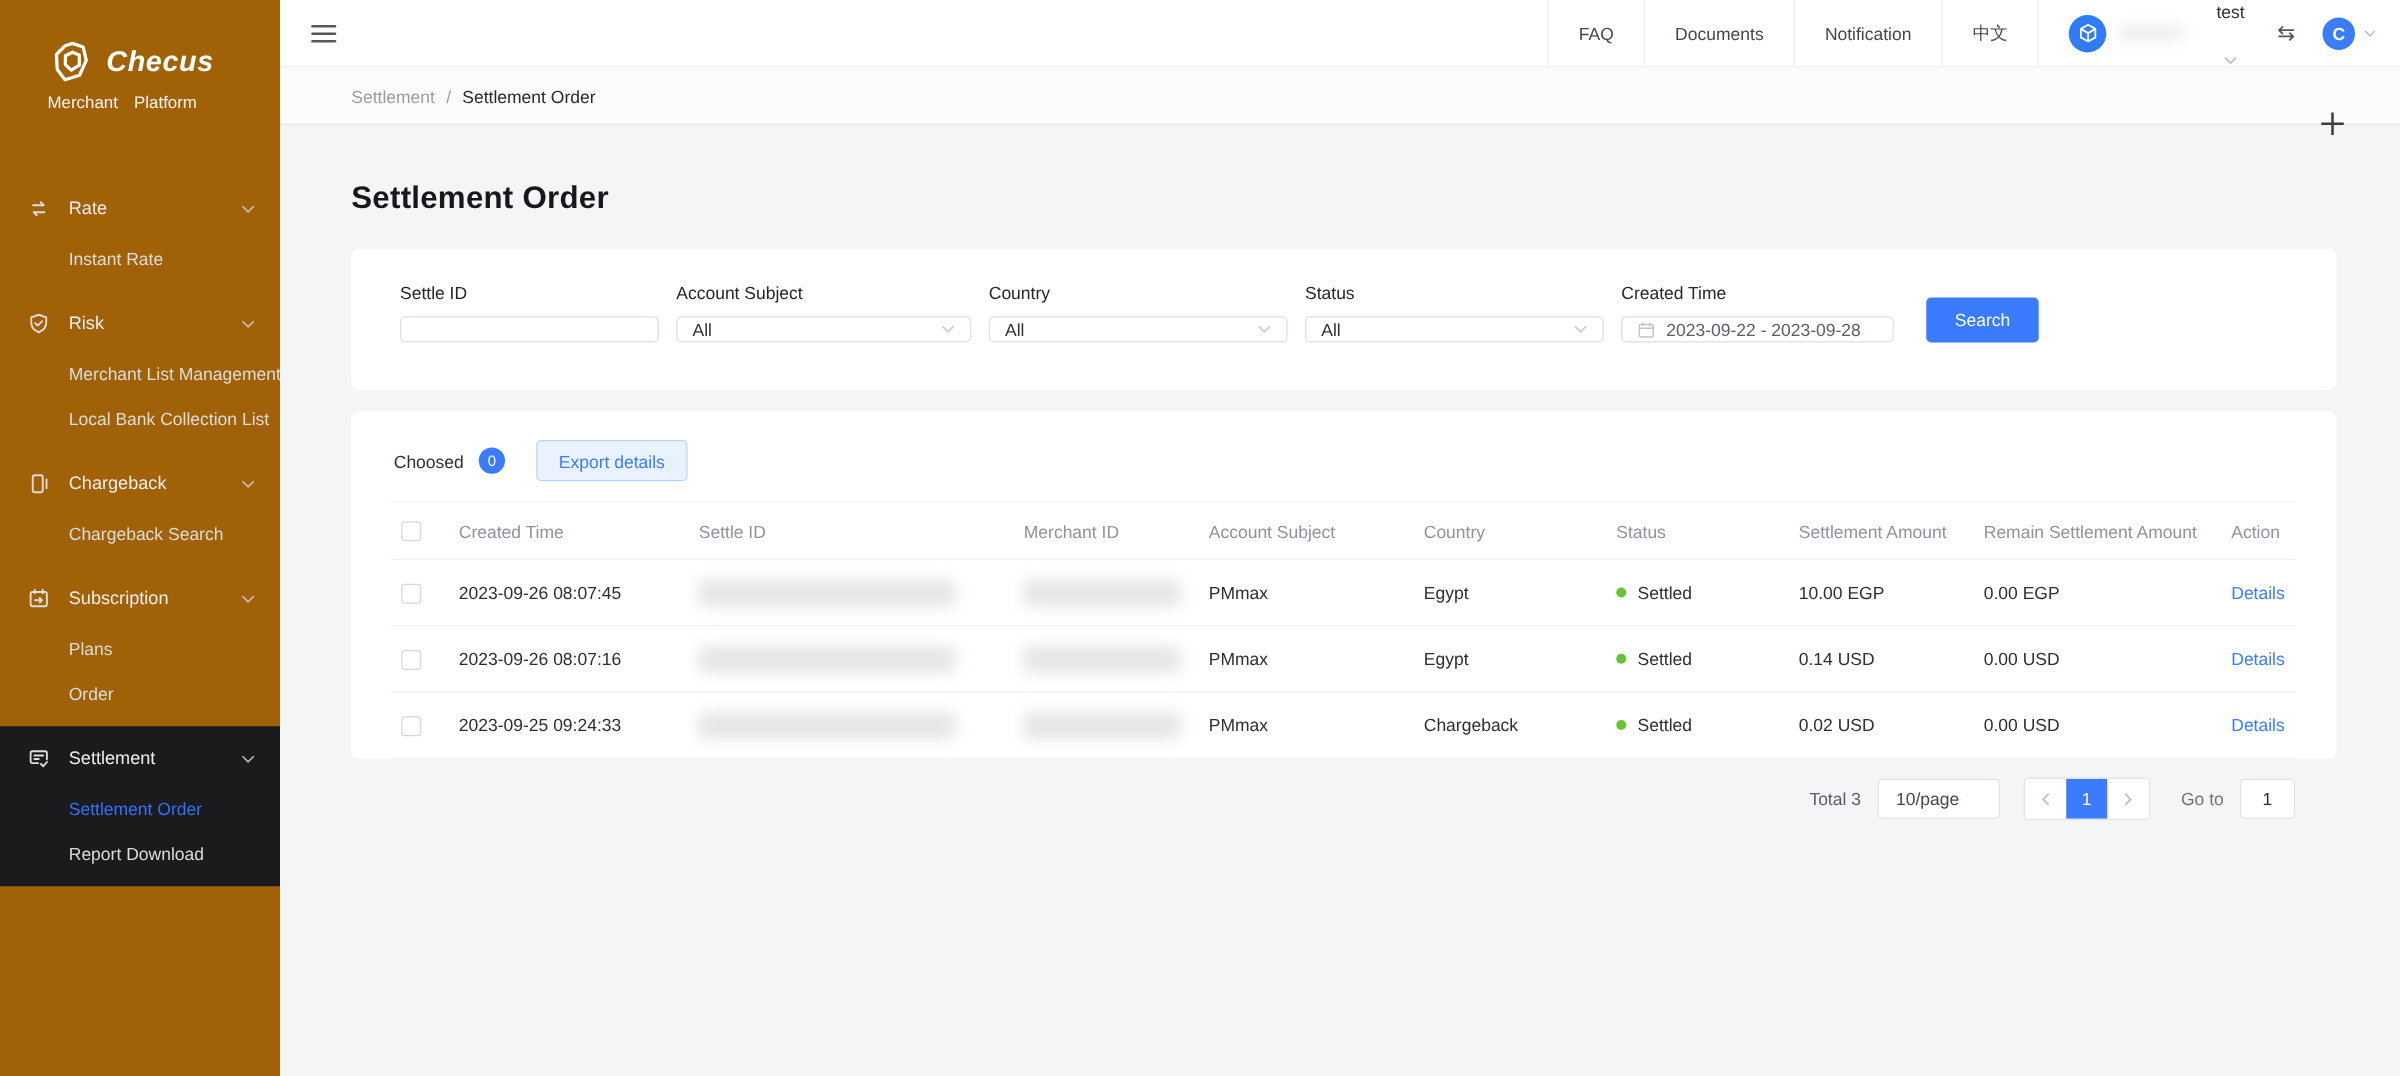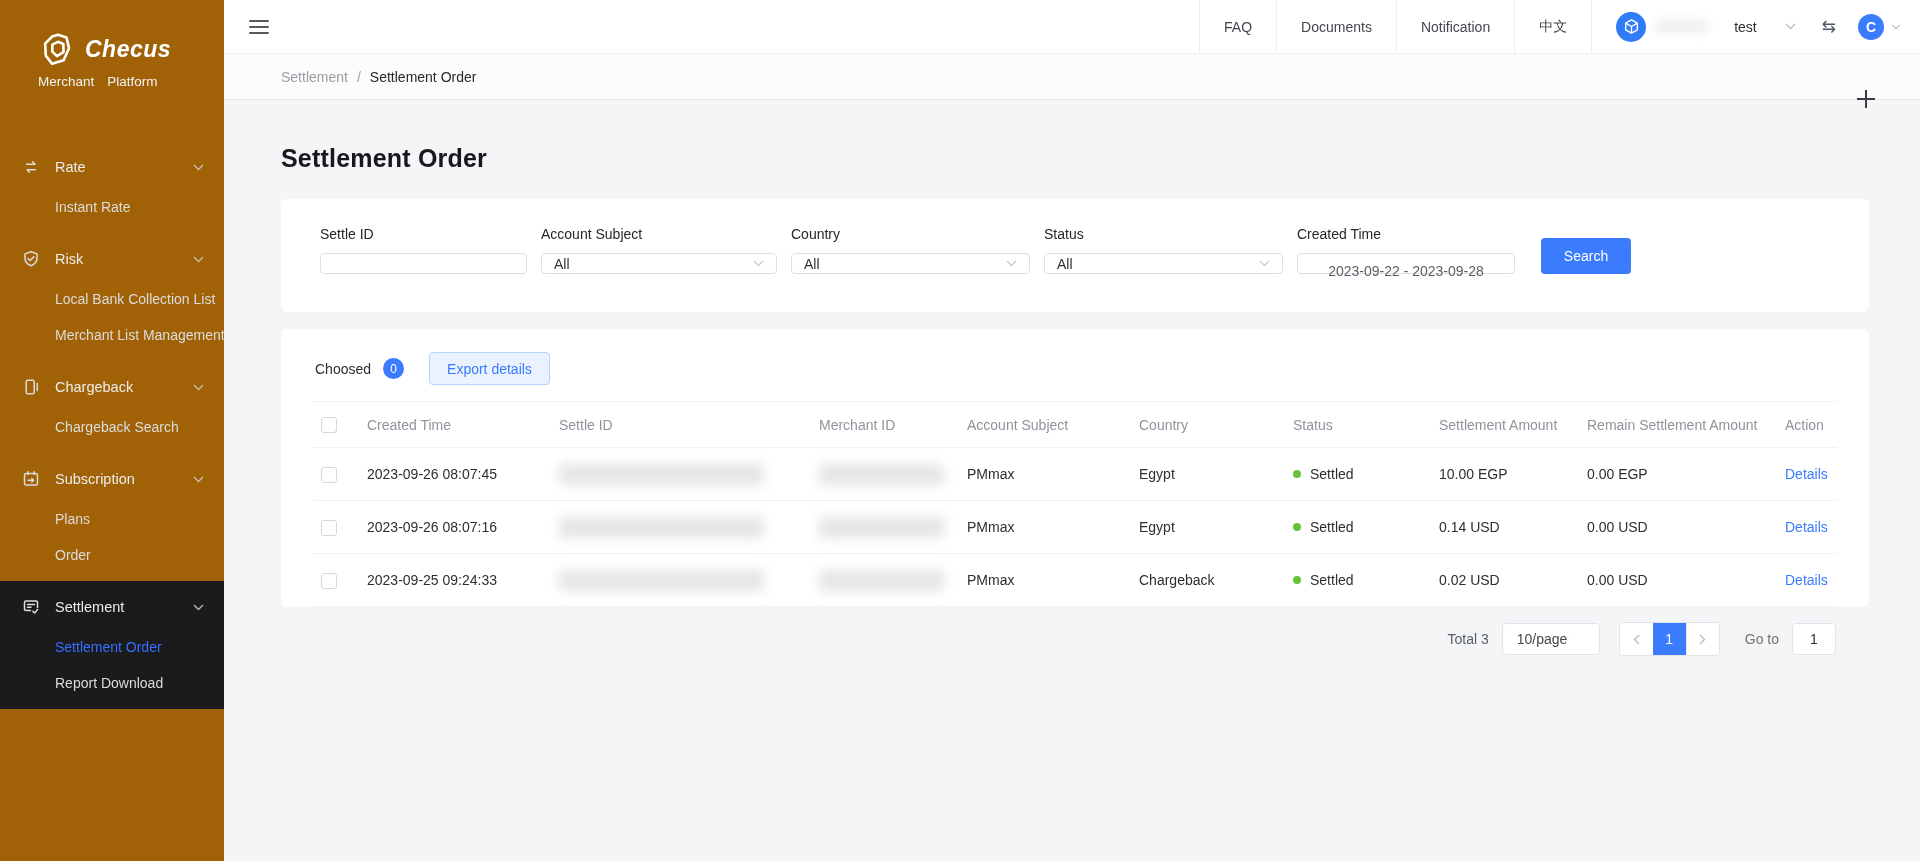--- a/index.html
+++ b/index.html
@@ -31,21 +31,21 @@
   .main { flex:1; display:flex; flex-direction:column; height:861px; }
 
   .topbar { height:53px; background:#fff; display:flex; align-items:center; padding:0 26px 0 25px; flex:none; }
   .hamburger { width:20px; height:14px; display:flex; flex-direction:column; justify-content:space-between; cursor:pointer; }
   .hamburger span { display:block; height:2px; background:#55585e; border-radius:1px; }
   .topbar-right { margin-left:auto; display:flex; align-items:center; height:100%; }
   .top-link { height:100%; display:flex; align-items:center; padding:0 24px; border-left:1px solid #ededed; color:#43474d; cursor:pointer; }
   .top-link.last { border-right:1px solid #ededed; }
   .cube-badge { width:30px; height:30px; border-radius:50%; background:#2f7cf6; display:flex; align-items:center; justify-content:center; margin:0 10px 0 24px; flex:none; }
   .blur-name { width:52px; height:13px; background:#d9dbe0; opacity:.45; filter:blur(5px); border-radius:2px; margin-right:26px; }
-  .workspace { display:flex; align-items:center; gap:28px; color:#2b2e33; }
+  .workspace { display:flex; align-items:center; gap:28px; color:#2b2e33;flex-direction:column; }
   .swap-glyph { font-size:17px; color:#4e5969; margin:0 22px 0 26px; cursor:pointer; }
   .avatar-wrap { display:flex; align-items:center; gap:7px; cursor:pointer; }
   .avatar { width:26px; height:26px; border-radius:50%; background:#3b7cfe; color:#fff; font-weight:700; font-size:14px; display:flex; align-items:center; justify-content:center; }
 
   .breadcrumb-bar { height:47px; background:#fcfcfd; border-top:1px solid #f0f0f0; border-bottom:1px solid #e7e7ea; display:flex; align-items:center; padding:0 50px 0 57px; flex:none; position:relative; }
   .crumb-muted { color:#9a9da3; }
   .crumb-sep { margin:0 9px; color:#9a9da3; }
   .crumb-current { color:#26282c; }
   .plus-btn { position:absolute; right:52px; bottom:-9px; width:18px; height:18px; cursor:pointer; }
   .plus-btn:before, .plus-btn:after { content:""; position:absolute; background:#3a3d42; }
@@ -61,21 +61,21 @@
   .flabel { font-size:14px; color:#23262b; margin-bottom:11px; }
   .fcontrol { height:21px; border:1px solid #dcdfe6; border-radius:4px; background:#fff; display:flex; align-items:center; padding:0 12px; font-size:14px; color:#2f3237; }
   input.fcontrol { outline:none; width:100%; }
   .w-settle { width:240px; }
   .w-account { width:236px; }
   .w-country { width:239px; }
   .w-status { width:239px; }
   .w-date { width:218px; }
   .selectbox { justify-content:space-between; cursor:pointer; }
   .selectbox .chev-g { width:11px; height:7px; }
-  .datebox { gap:9px; color:#5a5e66; cursor:pointer;flex-direction:column; }
+  .datebox { gap:9px; color:#5a5e66; cursor:pointer; }
   .search-btn { height:36px; width:90px; margin-left:12px; background:#3b7cfe; color:#fff; border:none; border-radius:4px; font-size:14px; cursor:pointer; }
 
   .table-card { margin-top:17px; padding:21px 32px 0 32px; }
   .toolbar { display:flex; align-items:center; padding:2px 0 16px 2px; }
   .choosed-label { color:#2b2e33; }
   .count-badge { width:21px; height:21px; border-radius:50%; background:#3b7cfe; color:#fff; font-size:12px; display:flex; align-items:center; justify-content:center; margin-left:12px; }
   .export-btn { margin-left:25px; height:33px; padding:0 17px; background:#eaf2ff; border:1px solid #b9d3fe; border-radius:4px; color:#3b7cfe; font-size:14px; cursor:pointer; }
 
   table { width:100%; border-collapse:collapse; table-layout:fixed; }
   th { text-align:left; font-weight:400; color:#8f939b; font-size:14px; padding:14px 8px; border-top:1px solid #f0f2f5; border-bottom:1px solid #f0f2f5; white-space:nowrap; overflow:hidden; }
@@ -149,22 +149,22 @@
               <path d="M6.2 8.6 L8.2 10.5 L11.8 6.9"></path>
             </svg>
           </span>
           <span class="mlabel">Risk</span>
           <span class="chev">
             <svg viewBox="0 0 11 7" fill="none" stroke="#cfcfcf" stroke-width="1.4">
                 <polyline points="1,1 5.5,5.5 10,1"></polyline>
               </svg>
           </span>
         </div>
+        <div class="menu-child">Merchant List Management</div>
         <div class="menu-child">Local Bank Collection List</div>
-        <div class="menu-child">Merchant List Management</div>
       </div>
 
       <div class="menu-section">
         <div class="menu-head">
           <span class="mi">
             <svg viewBox="0 0 18 18" fill="none" stroke="#dcdcdc" stroke-width="1.5" stroke-linecap="round" stroke-linejoin="round">
               <rect x="4.2" y="2.2" width="8" height="13.6" rx="1.6"></rect>
               <path d="M15.2 5.5 V12.5"></path>
             </svg>
           </span>

